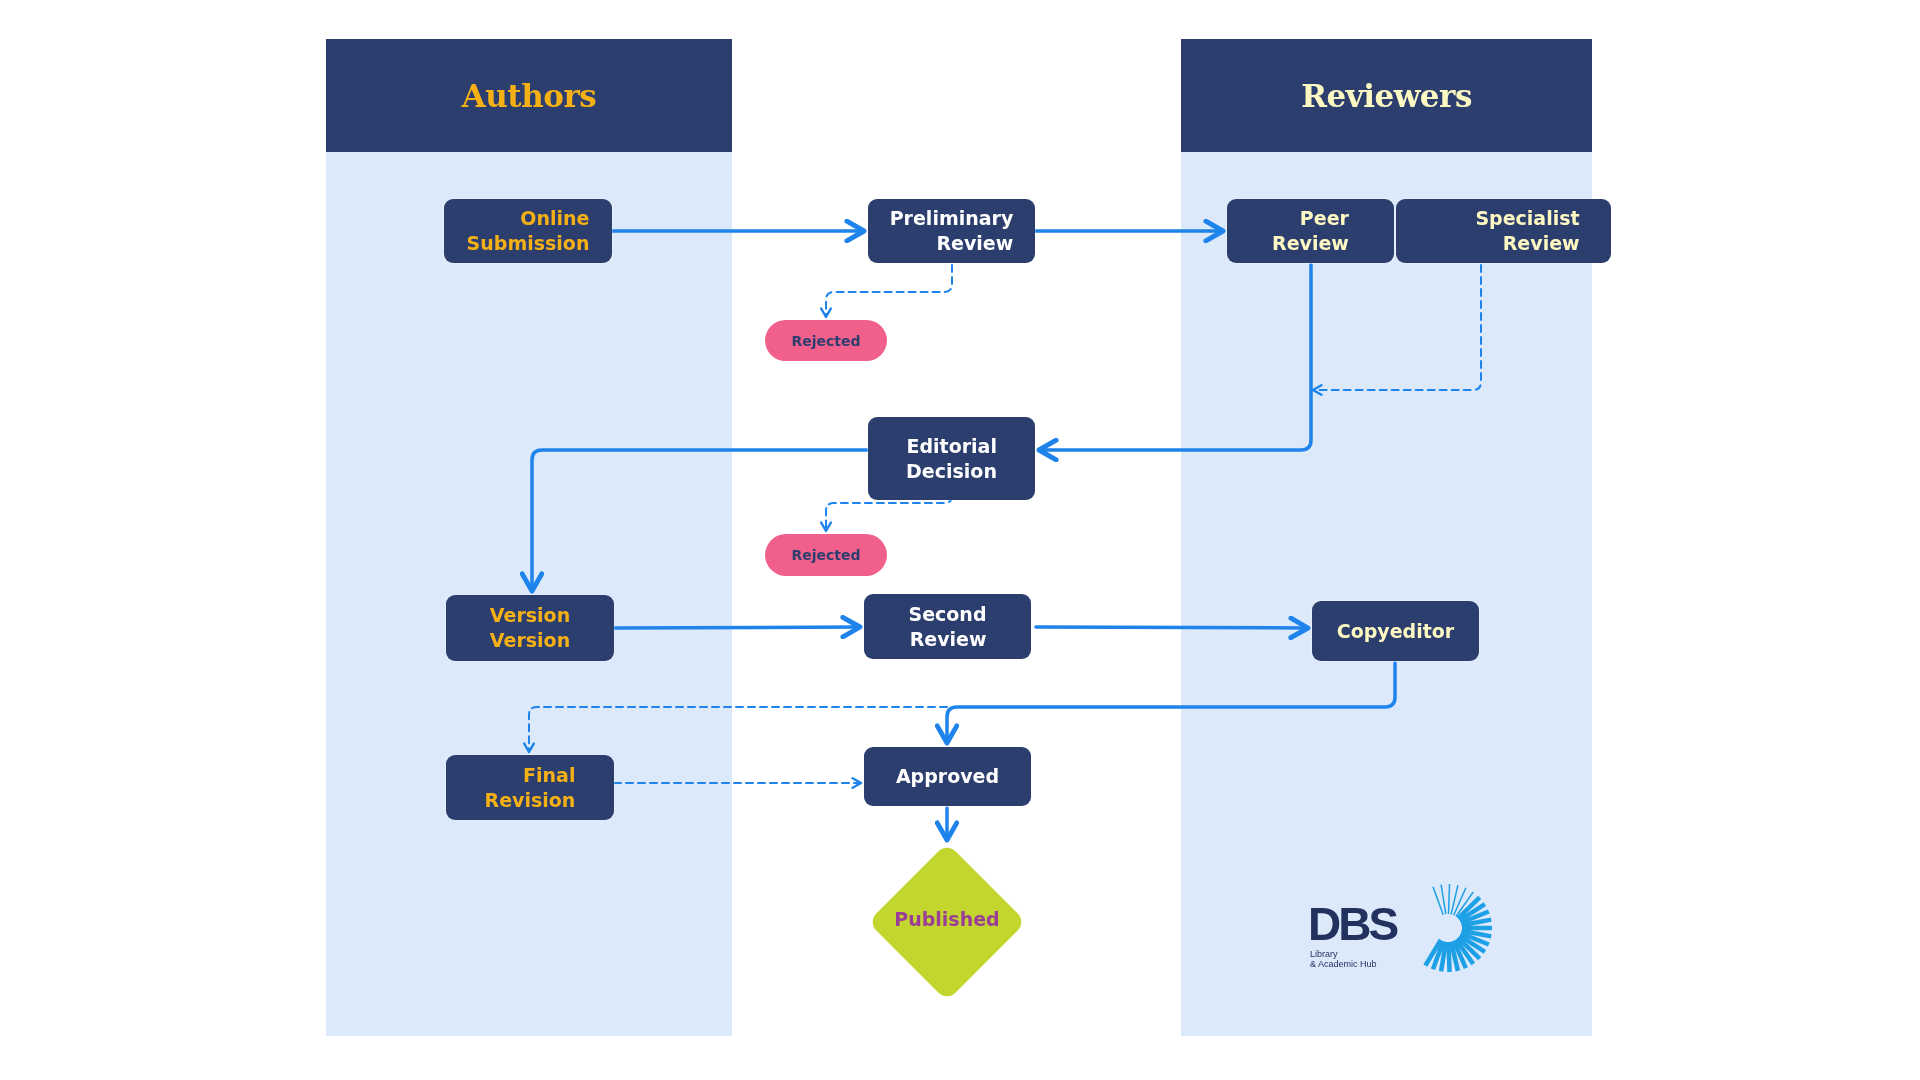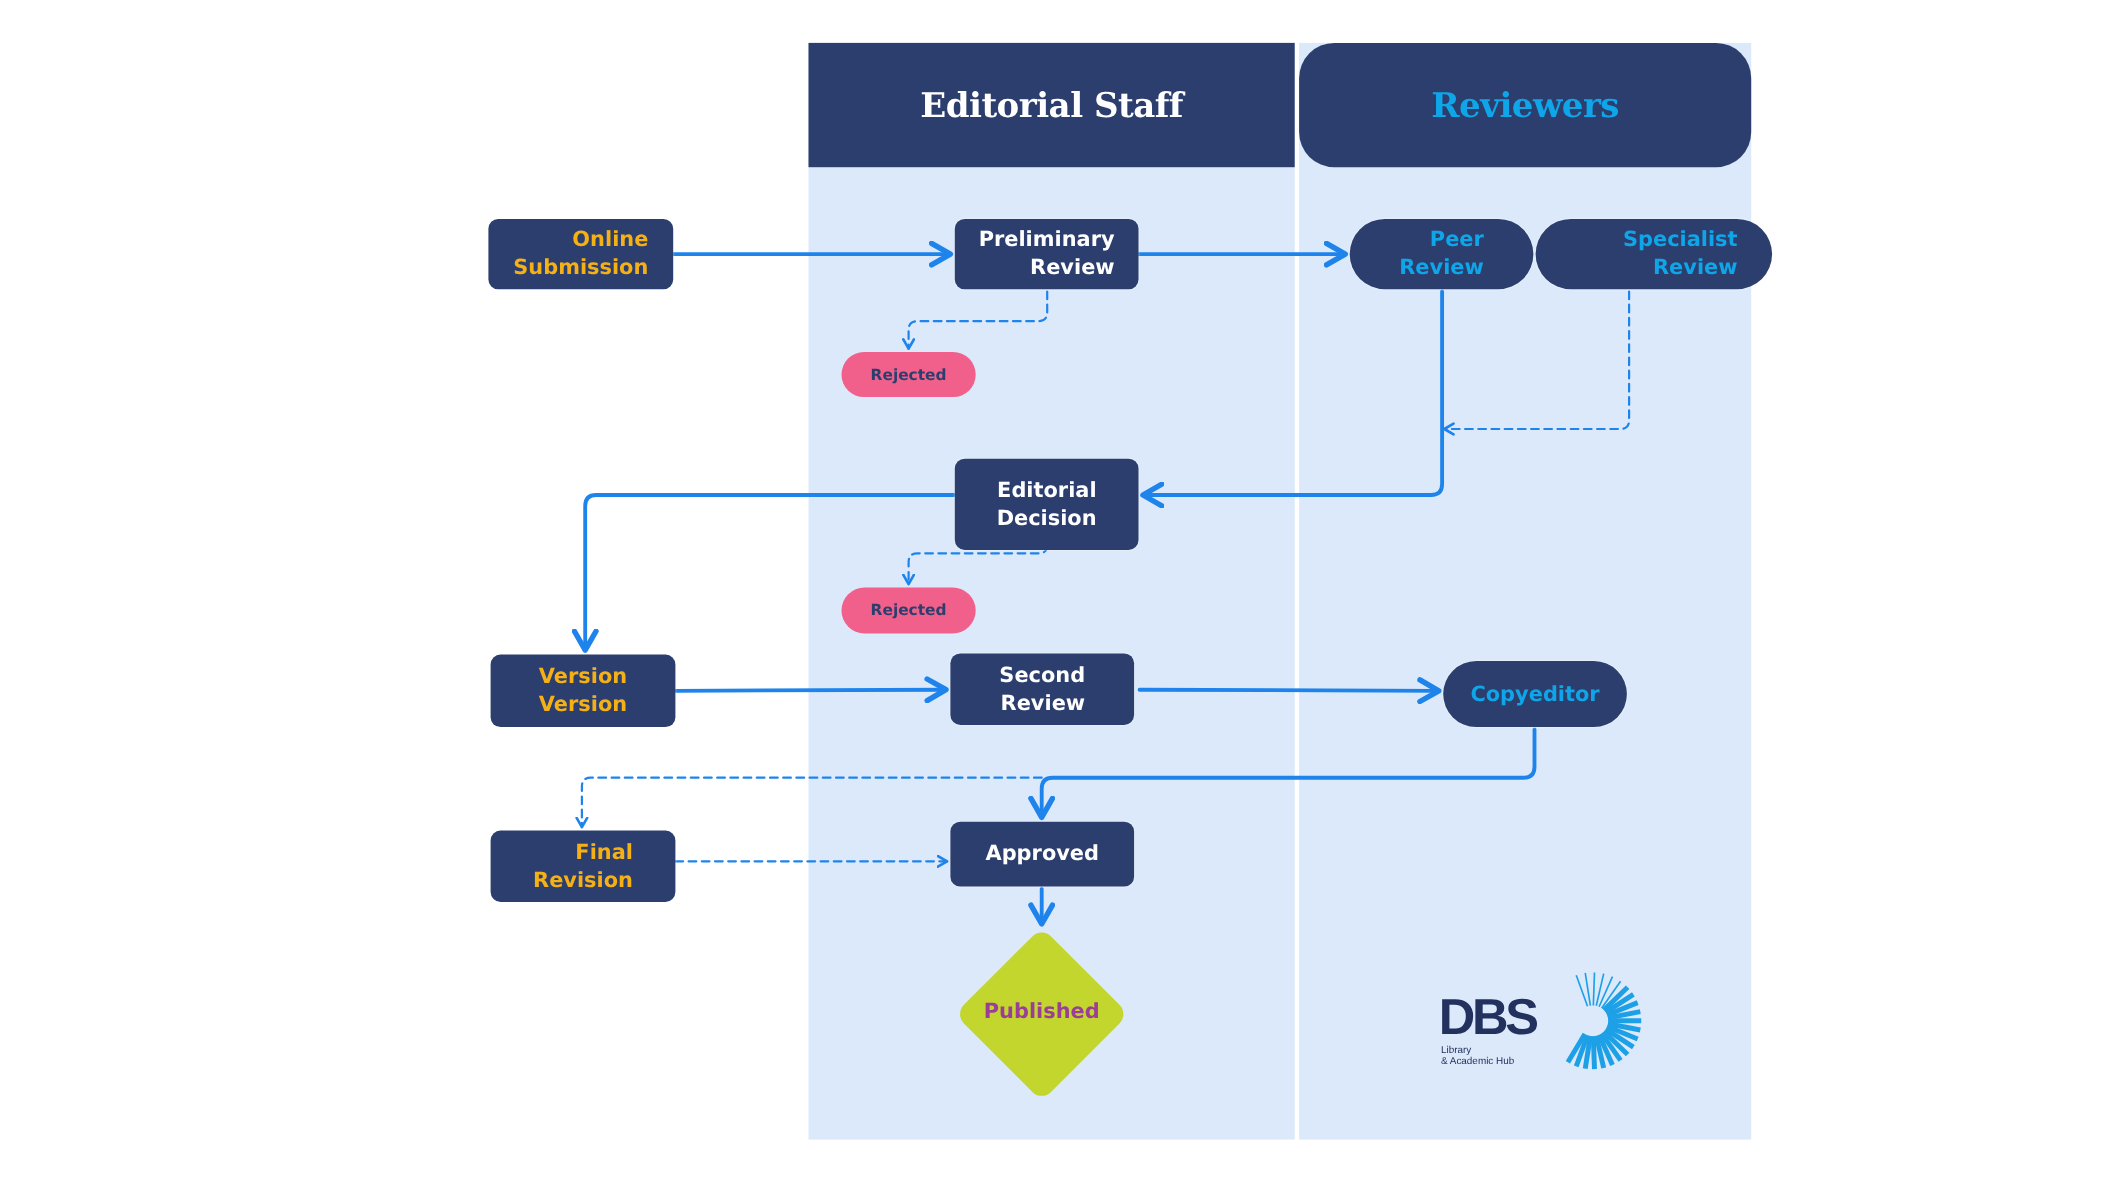--- a/index.html
+++ b/index.html
@@ -8,36 +8,36 @@
   .lane{position:absolute;top:0;height:997px;background:#dbe9fa;}
   .lane-head{position:absolute;left:0;right:0;top:0;height:113px;background:#2c3e6e;display:flex;align-items:center;justify-content:center;
     font-family:"DejaVu Serif","Liberation Serif",serif;font-weight:bold;font-size:31px;letter-spacing:-0.5px;}
   .lane1{left:0;width:406px;}
   .lane2{left:409px;width:442px;}
   .lane3{left:855px;width:411px;}
   .node{position:absolute;background:#2c3e6e;border-radius:9px;display:flex;align-items:center;justify-content:center;text-align:right;
     font-family:"DejaVu Sans","Liberation Sans",sans-serif;font-weight:bold;font-size:19px;line-height:25px;box-shadow:0 0 0 1px rgba(255,255,255,0.25);}
   .c-author{color:#f5b015;}
   .c-editor{color:#ffffff;}
-  .c-review{color:#0ea5e9;border-radius:32px;}
+  .c-review{color:#fef9c3;}
   .pill{position:absolute;background:#f0608a;border-radius:21px;display:flex;align-items:center;justify-content:center;
     color:#2c3e6e;font-weight:bold;font-size:14px;font-family:"DejaVu Sans","Liberation Sans",sans-serif;}
   svg.links{position:absolute;left:0;top:0;width:1920px;height:1080px;pointer-events:none;}
   .diamond{position:absolute;left:891px;top:866px;width:112px;height:112px;background:#c2d62e;border-radius:12px;transform:rotate(45deg);}
   .diamond-label{position:absolute;left:867px;top:908px;width:160px;text-align:center;color:#9b3f96;font-weight:bold;font-size:19px;font-family:"DejaVu Sans","Liberation Sans",sans-serif;}
   .logo{position:absolute;left:1308px;top:882px;width:200px;height:100px;}
   .logo-dbs{position:absolute;left:0;top:22px;font-family:"Liberation Sans",sans-serif;font-weight:bold;font-size:46px;color:#23315f;letter-spacing:-3px;line-height:40px;}
   .logo-sub{position:absolute;left:2px;top:67px;font-family:"Liberation Sans",sans-serif;font-size:9px;color:#23315f;line-height:10px;}
 </style>
 </head>
 <body>
 
 <div class="board">
-  <div class="lane lane2">
-    <div class="lane-head c-editor">Editorial Staff</div>
+  <div class="lane lane1">
+    <div class="lane-head c-author">Authors</div>
   </div>
   <div class="lane lane3">
     <div class="lane-head c-review">Reviewers</div>
   </div>
 </div>
 
 <svg class="links" viewBox="0 0 1920 1080">
   <defs>
     <marker id="arr" viewBox="0 0 10 10" refX="8" refY="5" markerWidth="7" markerHeight="7" orient="auto-start-reverse">
       <path d="M1,1 L8,5 L1,9" fill="none" stroke="#1e84ec" stroke-width="2" stroke-linecap="round" stroke-linejoin="round"></path>

